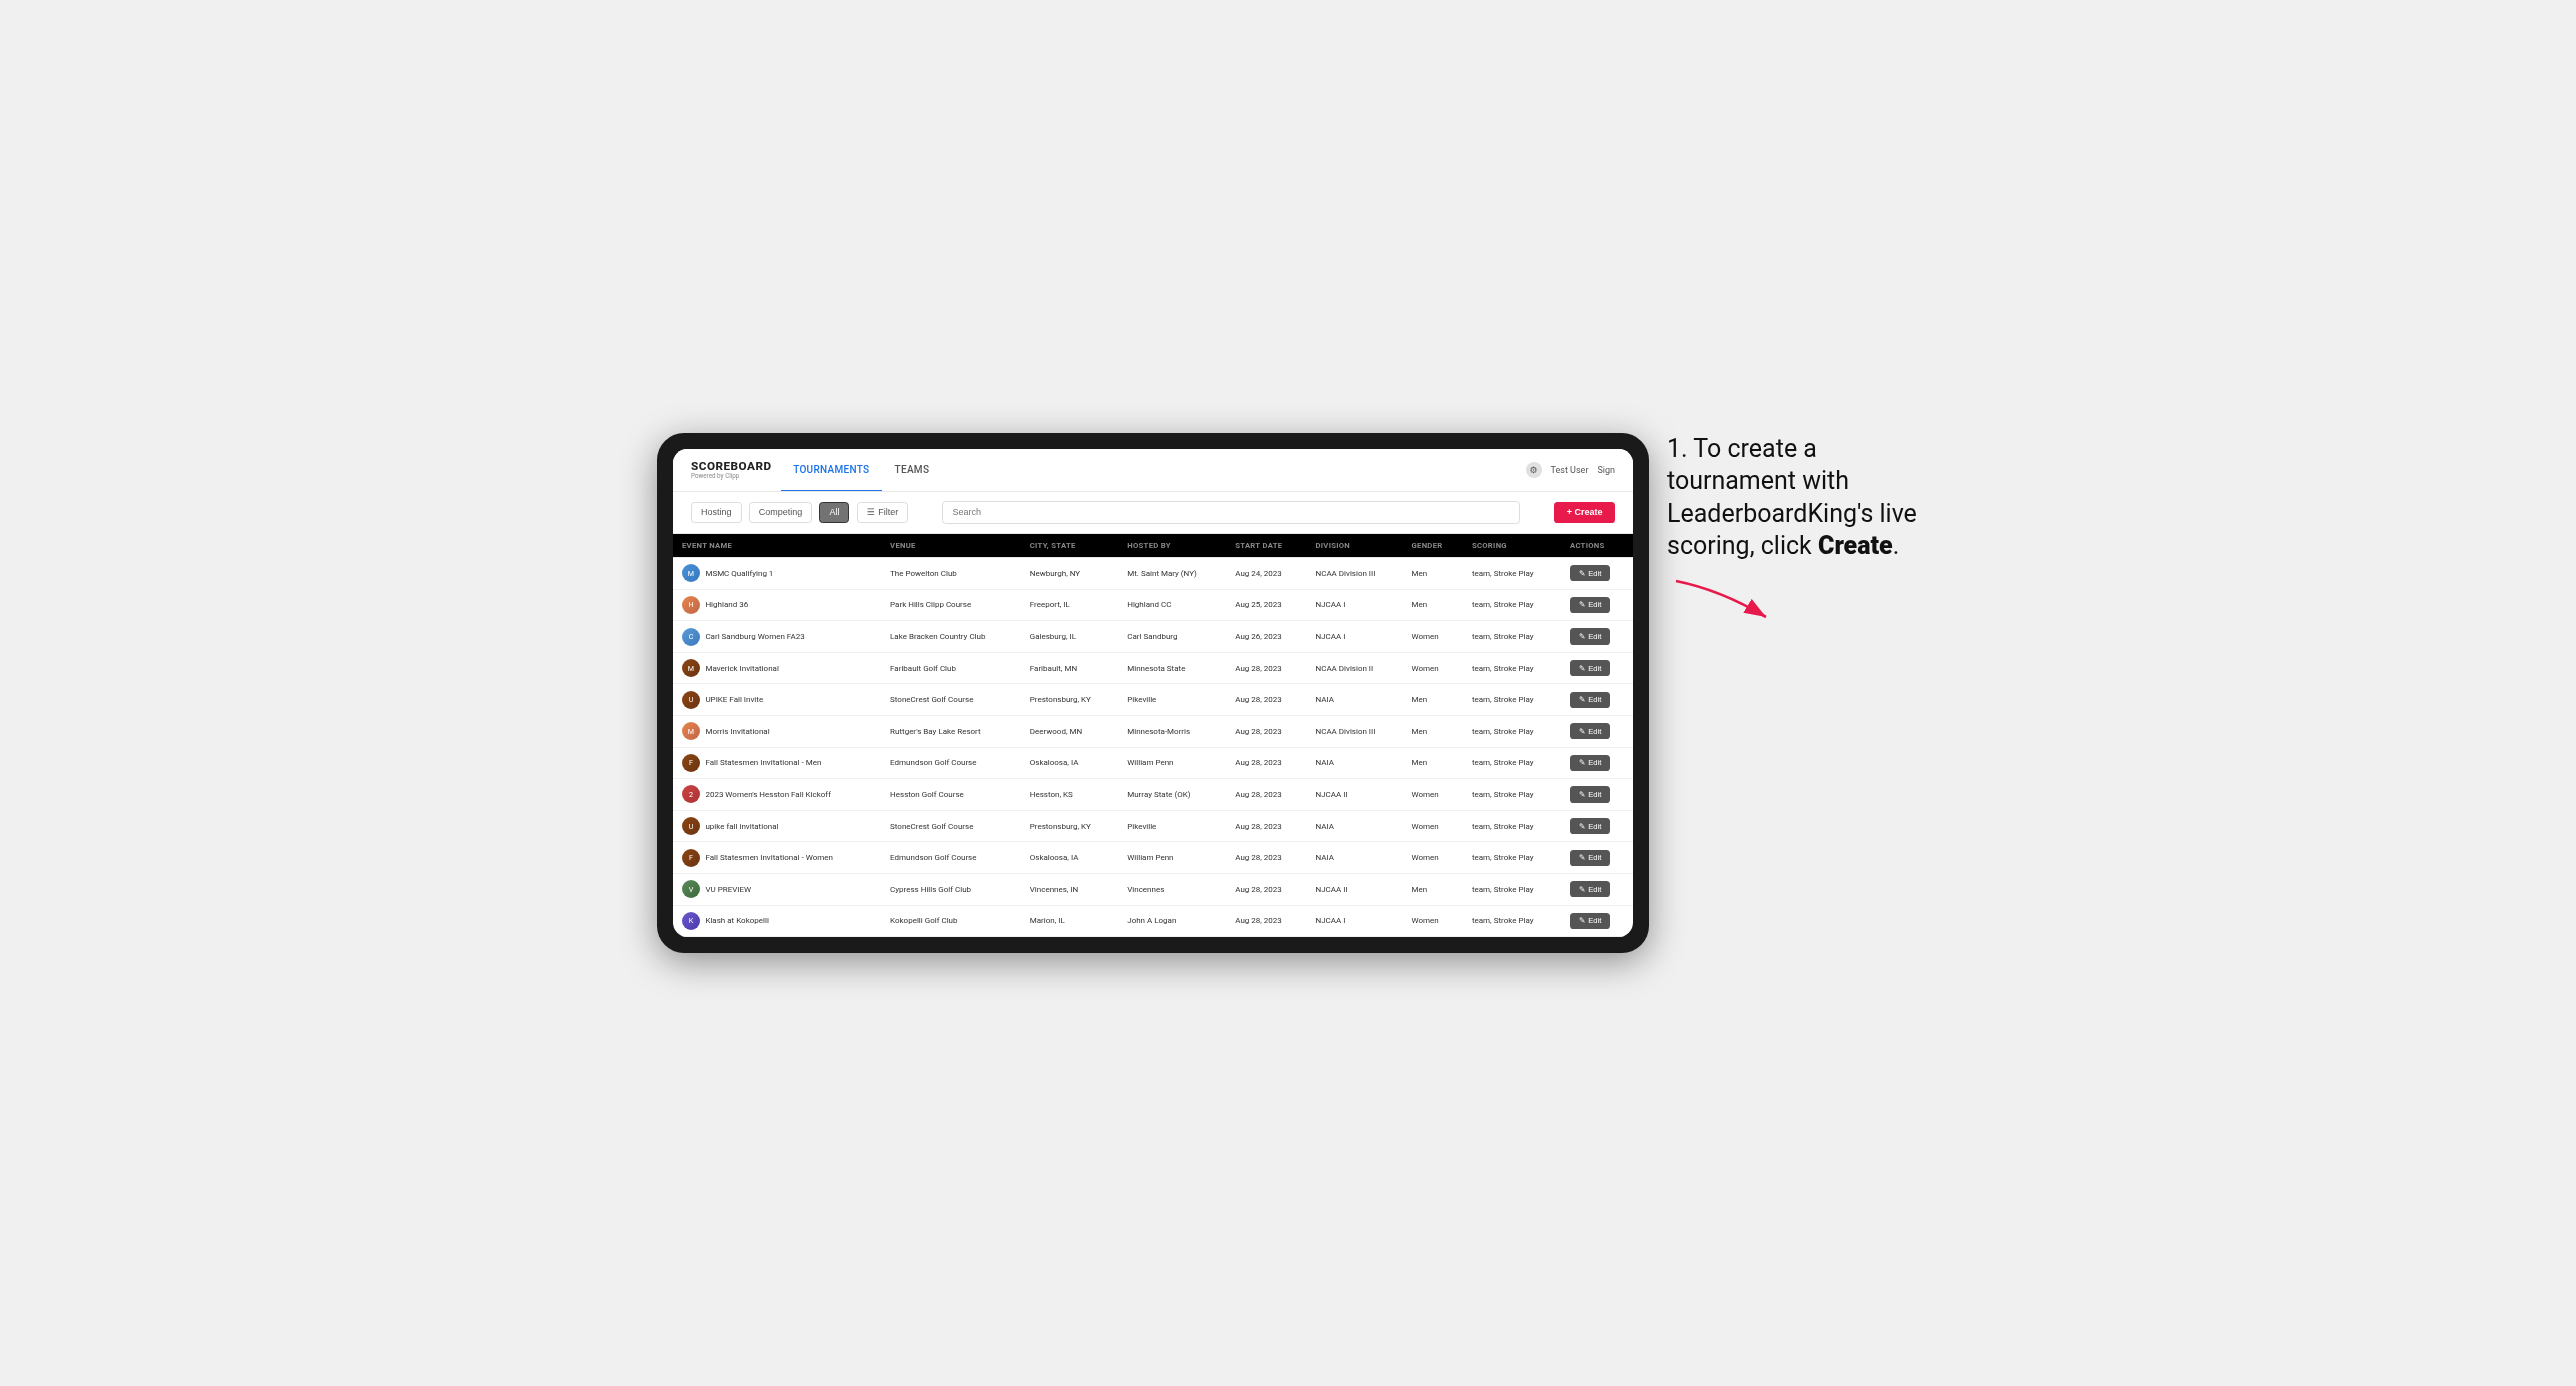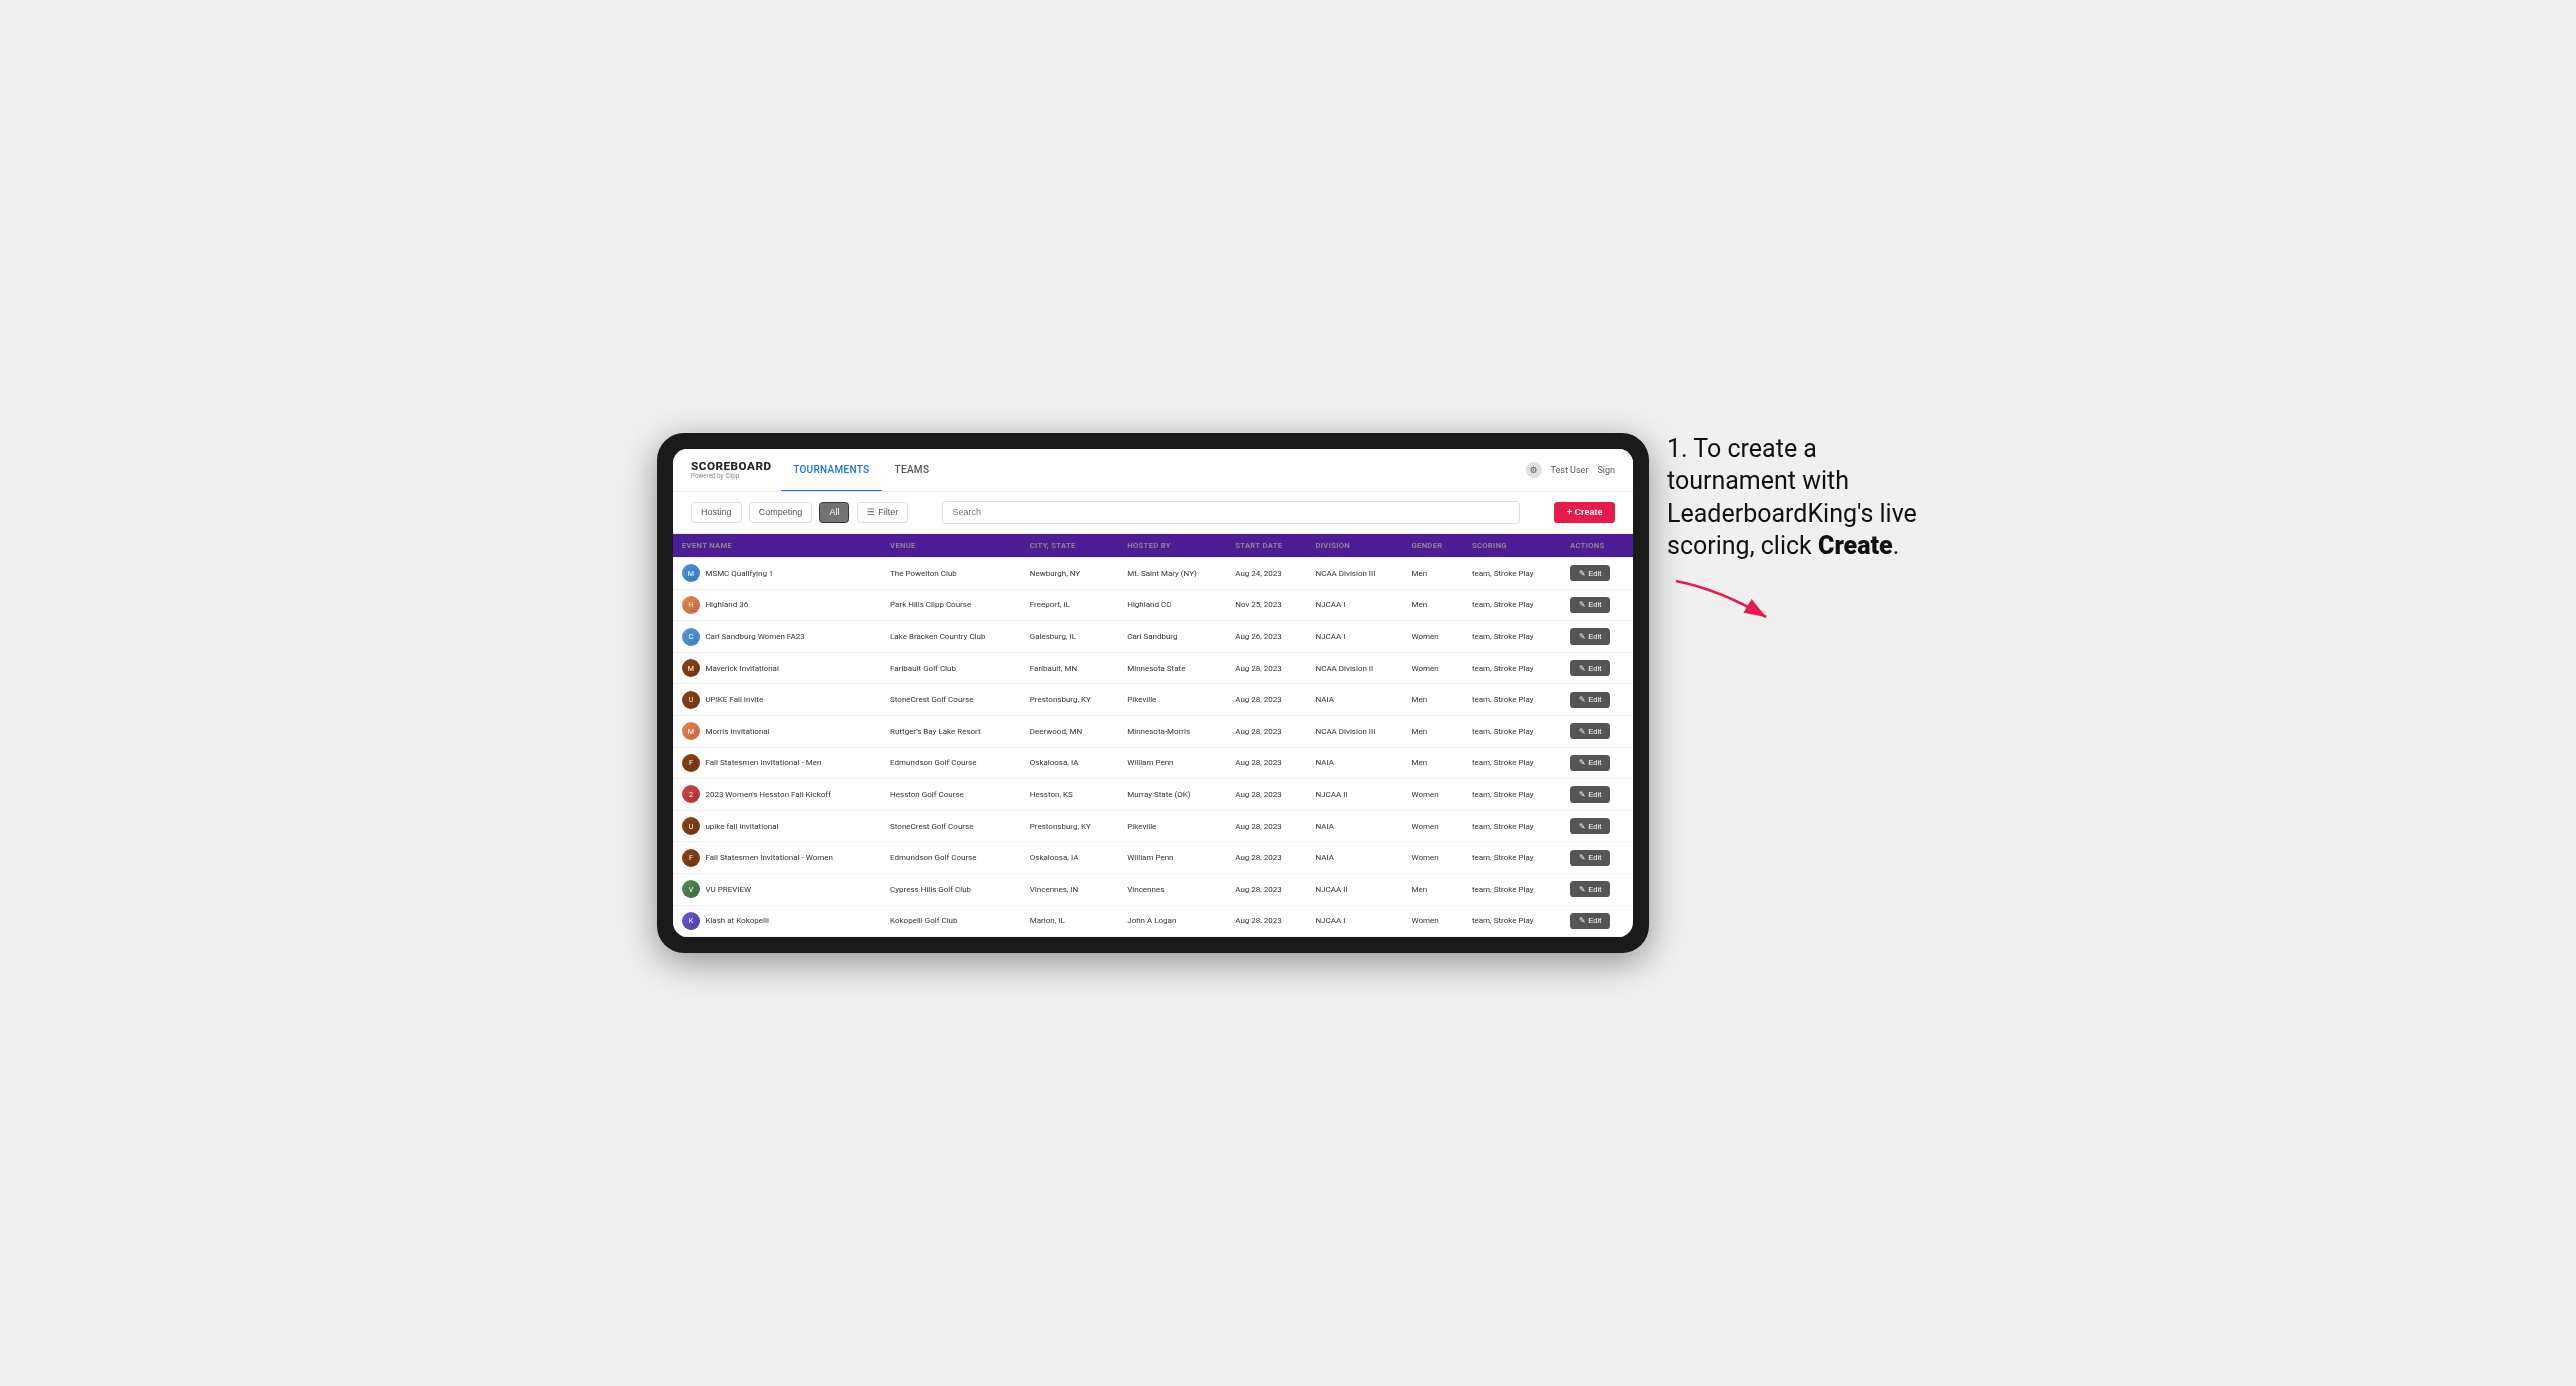--- a/index.html
+++ b/index.html
@@ -161,21 +161,21 @@
     
     .table-container {
       overflow-x: auto;
     }
     table {
       width: 100%;
       border-collapse: collapse;
       font-size: 8.6px;
     }
     thead tr {
-      background: #4c1d95;
+      background: #000000;
       border-bottom: 0.9px solid #e8e8e8;
     }
     thead th {
       padding: 7.2px 9px;
       text-align: left;
       font-size: 7.7px;
       font-weight: 700;
       color: #888;
       text-transform: uppercase;
       letter-spacing: 0.3px;
@@ -336,21 +336,21 @@
       <div class="event-name-cell">
         <div class="team-avatar av2">
           <span>H</span>
         </div>
         <span>Highland 36</span>
       </div>
     </td>
     <td>Park Hills Clipp Course</td>
     <td>Freeport, IL</td>
     <td>Highland CC</td>
-    <td>Nov 25, 2023</td>
+    <td>Aug 25, 2023</td>
     <td>NJCAA I</td>
     <td>Men</td>
     <td>team, Stroke Play</td>
     <td>
       <button class="edit-btn">
         <span>✎</span>
         Edit
       </button>
     </td>
   </tr>

